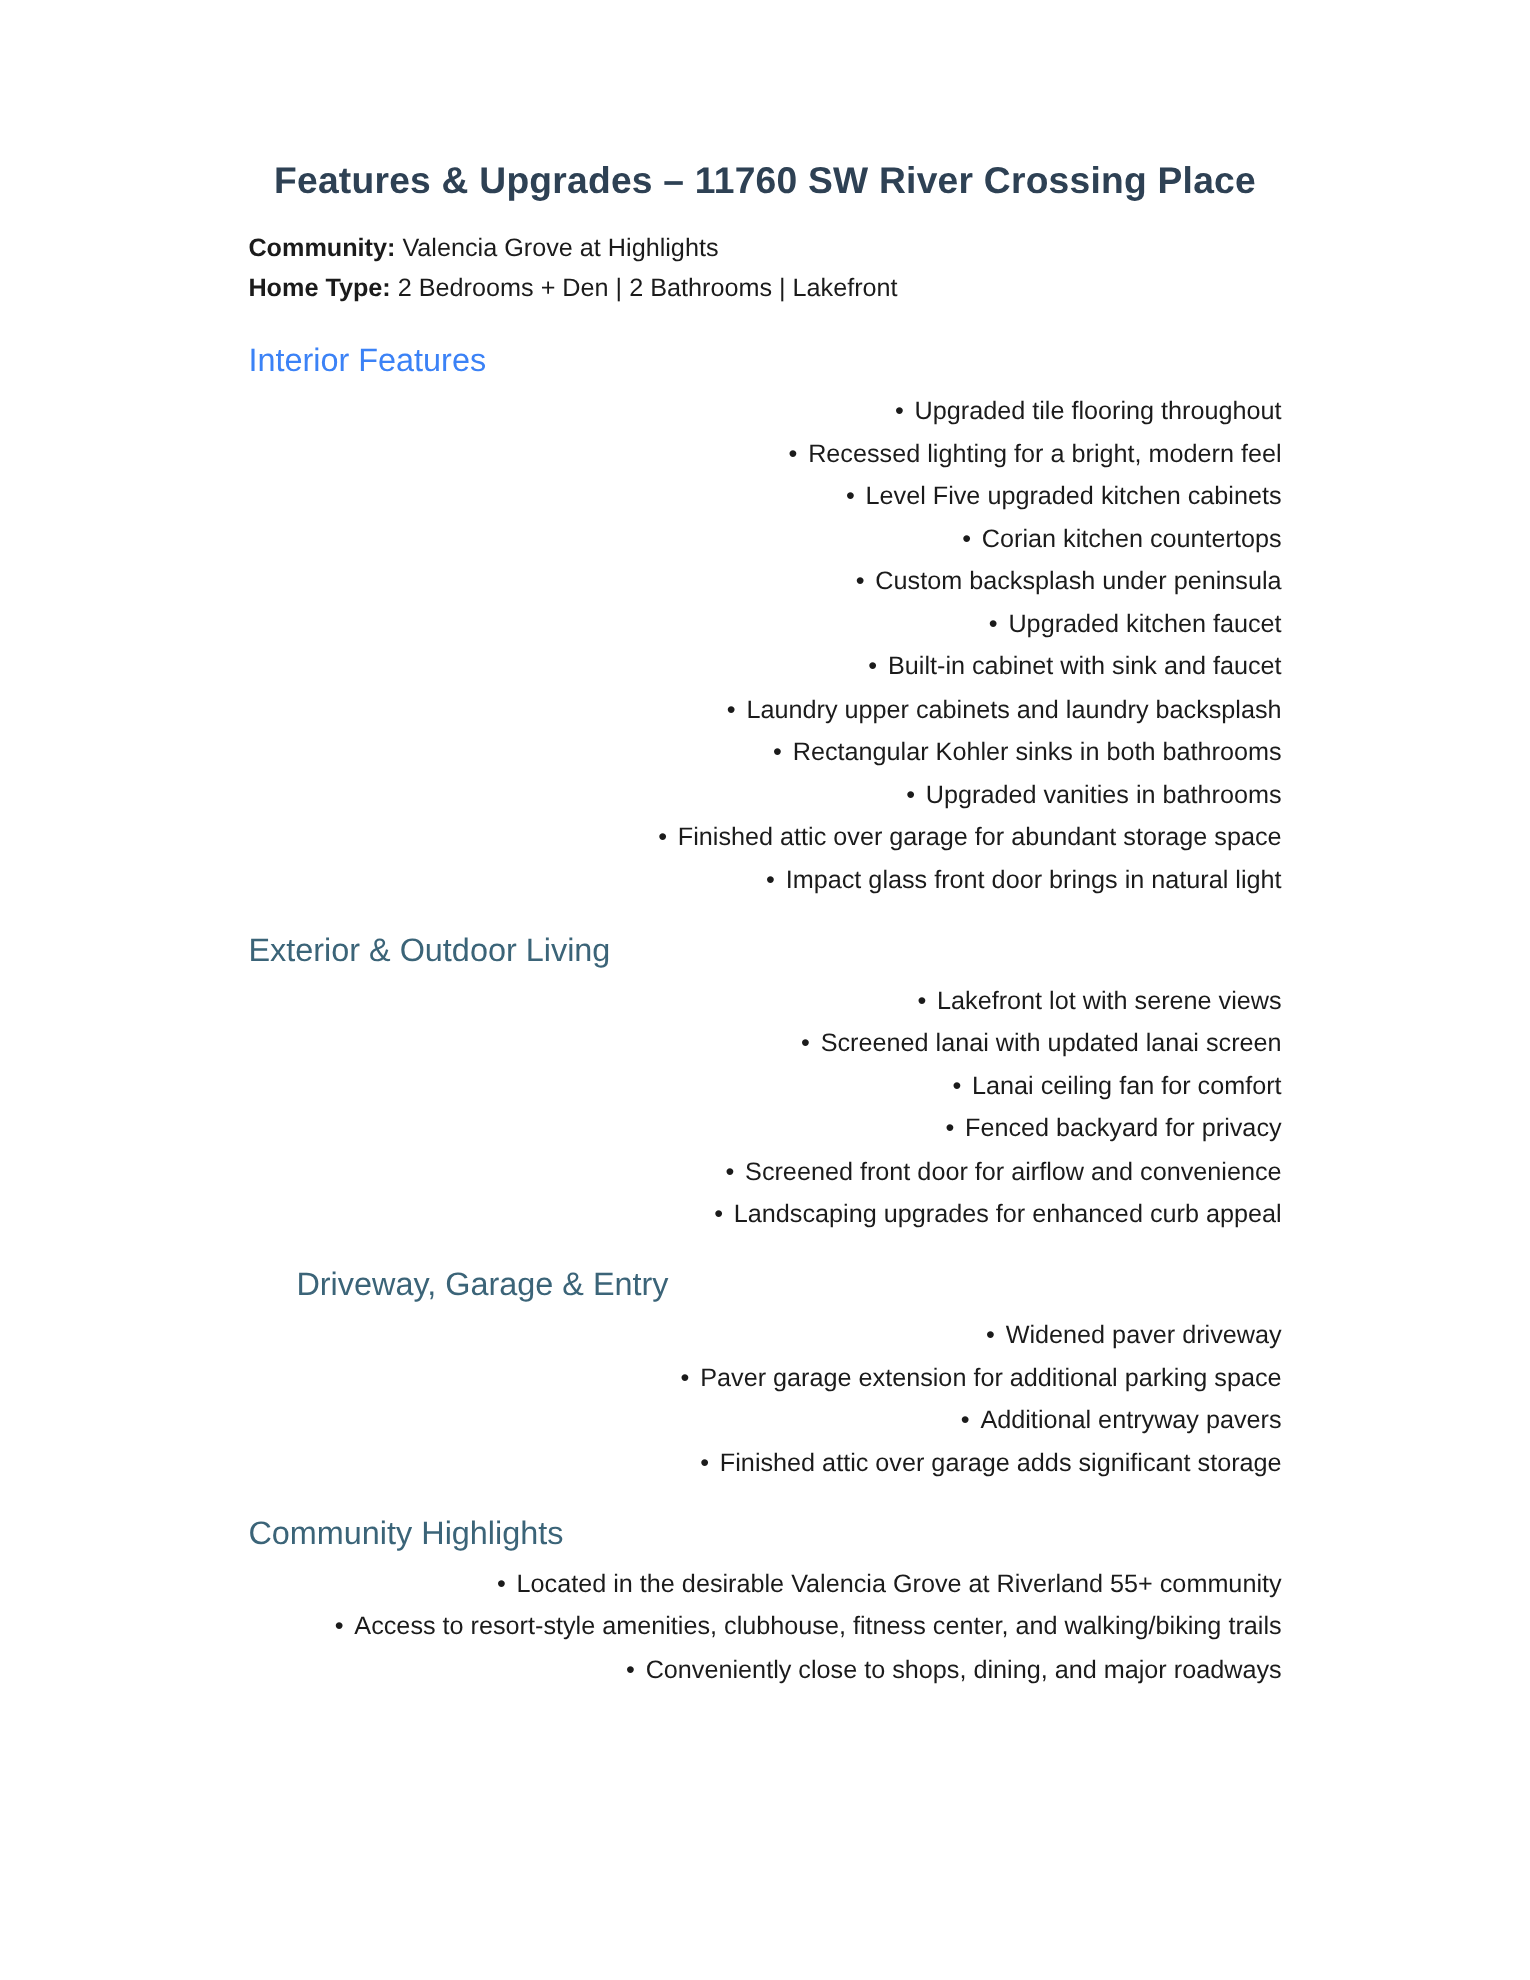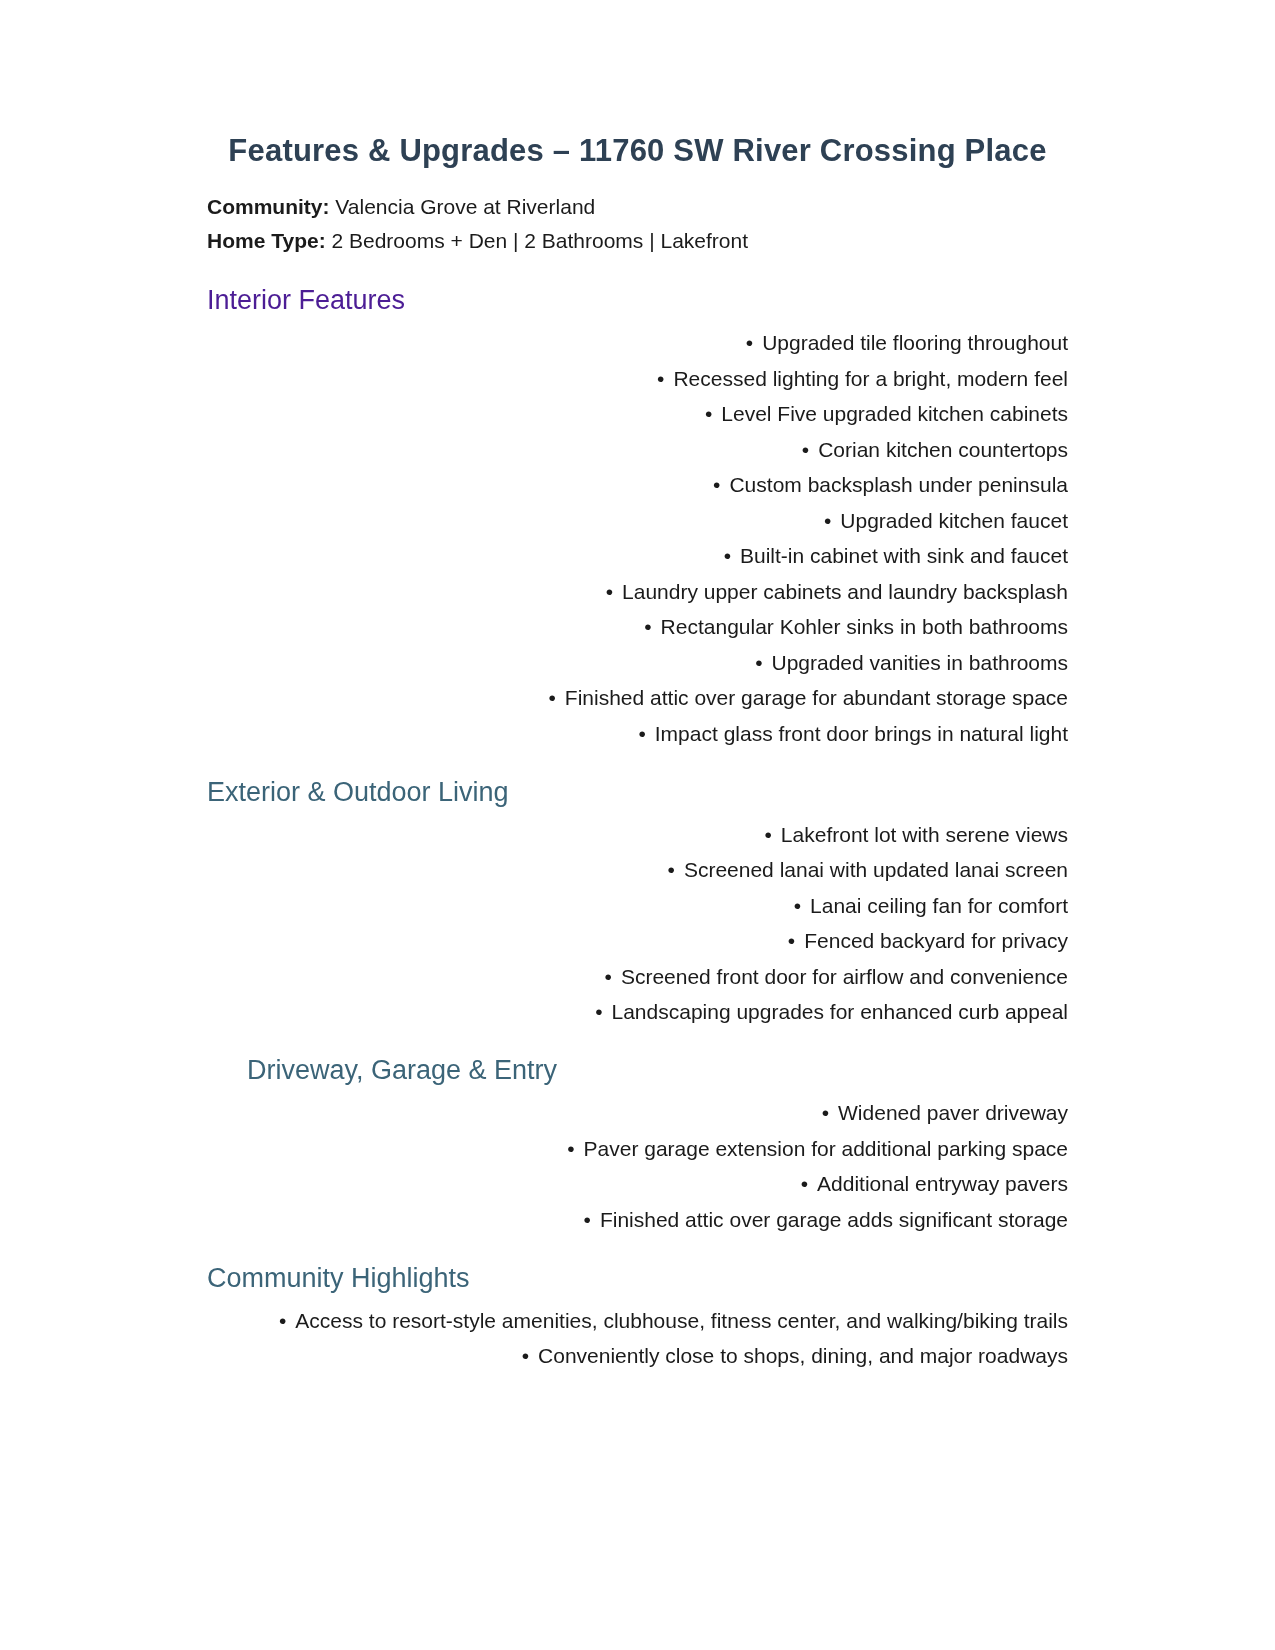--- a/index.html
+++ b/index.html
@@ -69,26 +69,26 @@
   }
 </style>
 </head>
 <body>
 
 <div class="page">
 
   <h1 class="doc-title" style="color: rgb(46, 65, 84);">Features &amp; Upgrades – 11760 SW River Crossing Place</h1>
 
   <div class="meta-block">
-    <p class="meta-line"><span class="meta-label">Community:</span><span class="meta-value"> Valencia Grove at Riverland</span></p>
+    <p class="meta-line"><span class="meta-label">Community:</span><span class="meta-value"> Valencia Grove at Highlights</span></p>
     <p class="meta-line"><span class="meta-label">Home Type:</span><span class="meta-value"> 2 Bedrooms + Den | 2 Bathrooms | Lakefront</span></p>
   </div>
 
   <div class="section">
-    <h2 class="section-heading" style="color: #4c1d95;">Interior Features</h2>
+    <h2 class="section-heading" style="color: #3b82f6;">Interior Features</h2>
     <ul class="feature-list">
         <li><span class="bullet">•</span><span>Upgraded tile flooring throughout</span></li>
         <li><span class="bullet">•</span><span>Recessed lighting for a bright, modern feel</span></li>
         <li><span class="bullet">•</span><span>Level Five upgraded kitchen cabinets</span></li>
         <li><span class="bullet">•</span><span>Corian kitchen countertops</span></li>
         <li><span class="bullet">•</span><span>Custom backsplash under peninsula</span></li>
         <li><span class="bullet">•</span><span>Upgraded kitchen faucet</span></li>
         <li><span class="bullet">•</span><span>Built-in cabinet with sink and faucet</span></li>
         <li><span class="bullet">•</span><span>Laundry upper cabinets and laundry backsplash</span></li>
         <li><span class="bullet">•</span><span>Rectangular Kohler sinks in both bathrooms</span></li>
@@ -116,18 +116,19 @@
         <li><span class="bullet">•</span><span>Widened paver driveway</span></li>
         <li><span class="bullet">•</span><span>Paver garage extension for additional parking space</span></li>
         <li><span class="bullet">•</span><span>Additional entryway pavers</span></li>
         <li><span class="bullet">•</span><span>Finished attic over garage adds significant storage</span></li>
       </ul>
   </div>
 
   <div class="section">
     <h2 class="section-heading" style="color: rgb(59, 100, 120);">Community Highlights</h2>
     <ul class="feature-list">
+        <li><span class="bullet">•</span><span>Located in the desirable Valencia Grove at Riverland 55+ community</span></li>
         <li><span class="bullet">•</span><span>Access to resort-style amenities, clubhouse, fitness center, and walking/biking trails</span></li>
         <li><span class="bullet">•</span><span>Conveniently close to shops, dining, and major roadways</span></li>
       </ul>
   </div>
 
 </div>
 
 </body></html>

